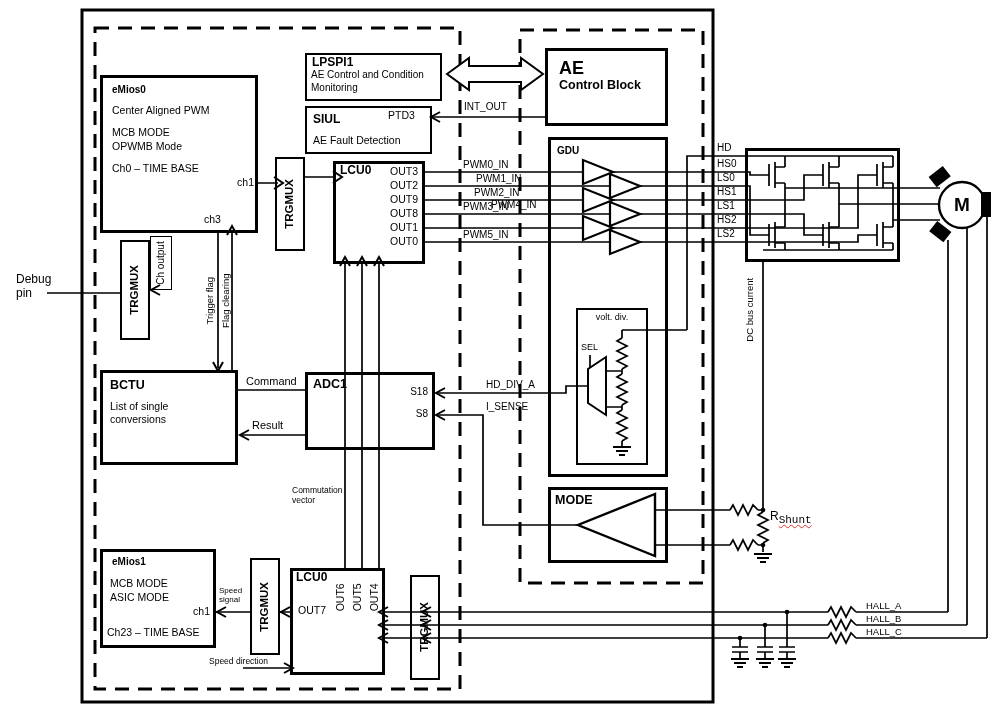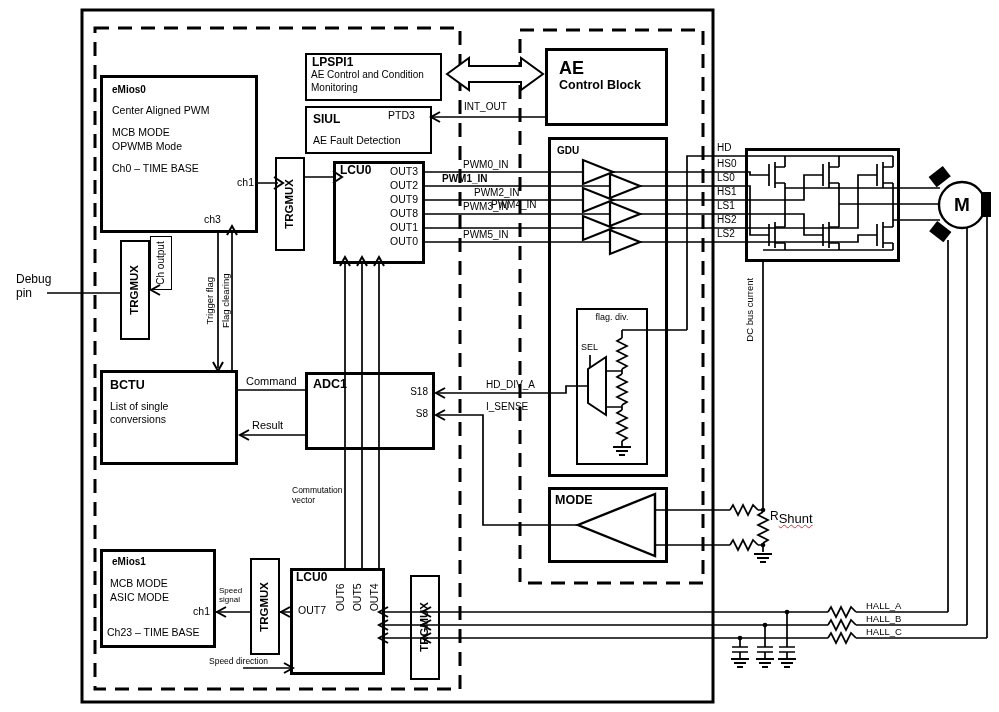--- a/index.html
+++ b/index.html
@@ -9,21 +9,21 @@
   .box{position:absolute;border:3px solid #000;box-sizing:border-box;background:transparent;}
   .bw2{border-width:2px;} .bw25{border-width:2.5px;} .bw15{border-width:1.5px;}
   .lbl{position:absolute;white-space:nowrap;line-height:1.2;}
   .wrap{white-space:normal;}
   .b{font-weight:bold;}
   .rot{transform:rotate(-90deg);text-align:center;white-space:nowrap;}
   .rt{text-align:right;}
   .f8{font-size:8px;} .f85{font-size:8.5px;} .f9{font-size:9px;} .f95{font-size:9.5px;}
   .f10{font-size:10px;} .f105{font-size:10.5px;} .f11{font-size:11px;} .f115{font-size:11.5px;}
   .f12{font-size:12px;} .f125{font-size:12.5px;} .f13{font-size:10px;} .f14{font-size:18px;} .f19{font-size:19px;}
-  .shunt-sub{font-size:13px;position:relative;top:3px;text-decoration:underline wavy #e03030;text-decoration-thickness:1px;}
+  .shunt-sub{font-size:11px;position:relative;top:3px;text-decoration:underline wavy #e03030;text-decoration-thickness:1px;font-family:Liberation Mono, monospace;}
 </style>
 </head>
 <body>
 
 <div id="stage">
 
 <svg width="999" height="712" viewBox="0 0 999 712">
   <defs>
     <g id="fet" stroke="#000" stroke-width="1.7" fill="none">
       <path d="M-6,-11 V11 M0,-13 V13 M0,-8 H10 M0,8 H10"></path>
@@ -200,34 +200,34 @@
 <div class="lbl rot f95" style="left:191px;top:295px;width:70px;">Flag clearing</div>
 <div class="lbl f11" style="left:246px;top:375px;">Command</div>
 <div class="lbl f11" style="left:252px;top:419px;">Result</div>
 <div class="lbl f85 wrap" style="left:292px;top:485px;width:58px;">Commutation vector</div>
 
 <div class="lbl f10" style="left:464px;top:101px;">INT_OUT</div>
 <div class="lbl f10" style="left:486px;top:379px;">HD_DIV_A</div>
 <div class="lbl f10" style="left:486px;top:401px;">I_SENSE</div>
 
 <div class="lbl f10" style="left:463px;top:159px;">PWM0_IN</div>
-<div class="lbl f10" style="left:442px;top:173px;font-weight:bold;">PWM1_IN</div>
+<div class="lbl f10" style="left:476px;top:173px;">PWM1_IN</div>
 <div class="lbl f10" style="left:463px;top:187px;padding-left:11px;">PWM2_IN</div>
 <div class="lbl f10" style="left:463px;top:201px;">PWM3_IN</div>
 <div class="lbl f10" style="left:463px;top:199px;margin-left:28px;">PWM4_IN</div>
 <div class="lbl f10" style="left:463px;top:229px;">PWM5_IN</div>
 
 <div class="box" style="left:545px;top:48px;width:123px;height:78px;"></div>
 <div class="lbl b f14" style="left:559px;top:58px;">AE</div>
 <div class="lbl b f125" style="left:559px;top:78px;">Control Block</div>
 
 <div class="box" style="left:548px;top:137px;width:120px;height:340px;"></div>
 <div class="lbl b f13" style="left:557px;top:145px;">GDU</div>
 <div class="box bw2" style="left:576px;top:308px;width:72px;height:157px;"></div>
-<div class="lbl f9" style="left:578px;top:312px;width:68px;text-align:center;">flag. div.</div>
+<div class="lbl f9" style="left:578px;top:312px;width:68px;text-align:center;">volt. div.</div>
 <div class="lbl f9" style="left:581px;top:342px;">SEL</div>
 
 <div class="box" style="left:548px;top:487px;width:120px;height:76px;"></div>
 <div class="lbl b f125" style="left:555px;top:493px;">MODE</div>
 
 <div class="lbl f10" style="left:717px;top:142px;">HD</div>
 <div class="lbl f10" style="left:717px;top:158px;">HS0</div>
 <div class="lbl f10" style="left:717px;top:172px;">LS0</div>
 <div class="lbl f10" style="left:717px;top:186px;">HS1</div>
 <div class="lbl f10" style="left:717px;top:200px;">LS1</div>

